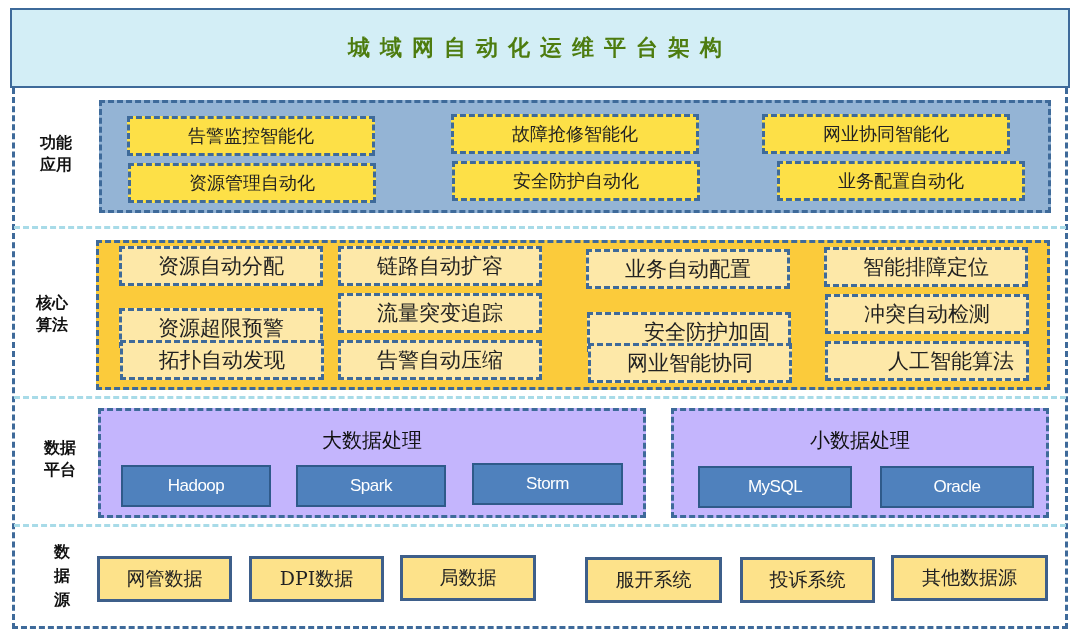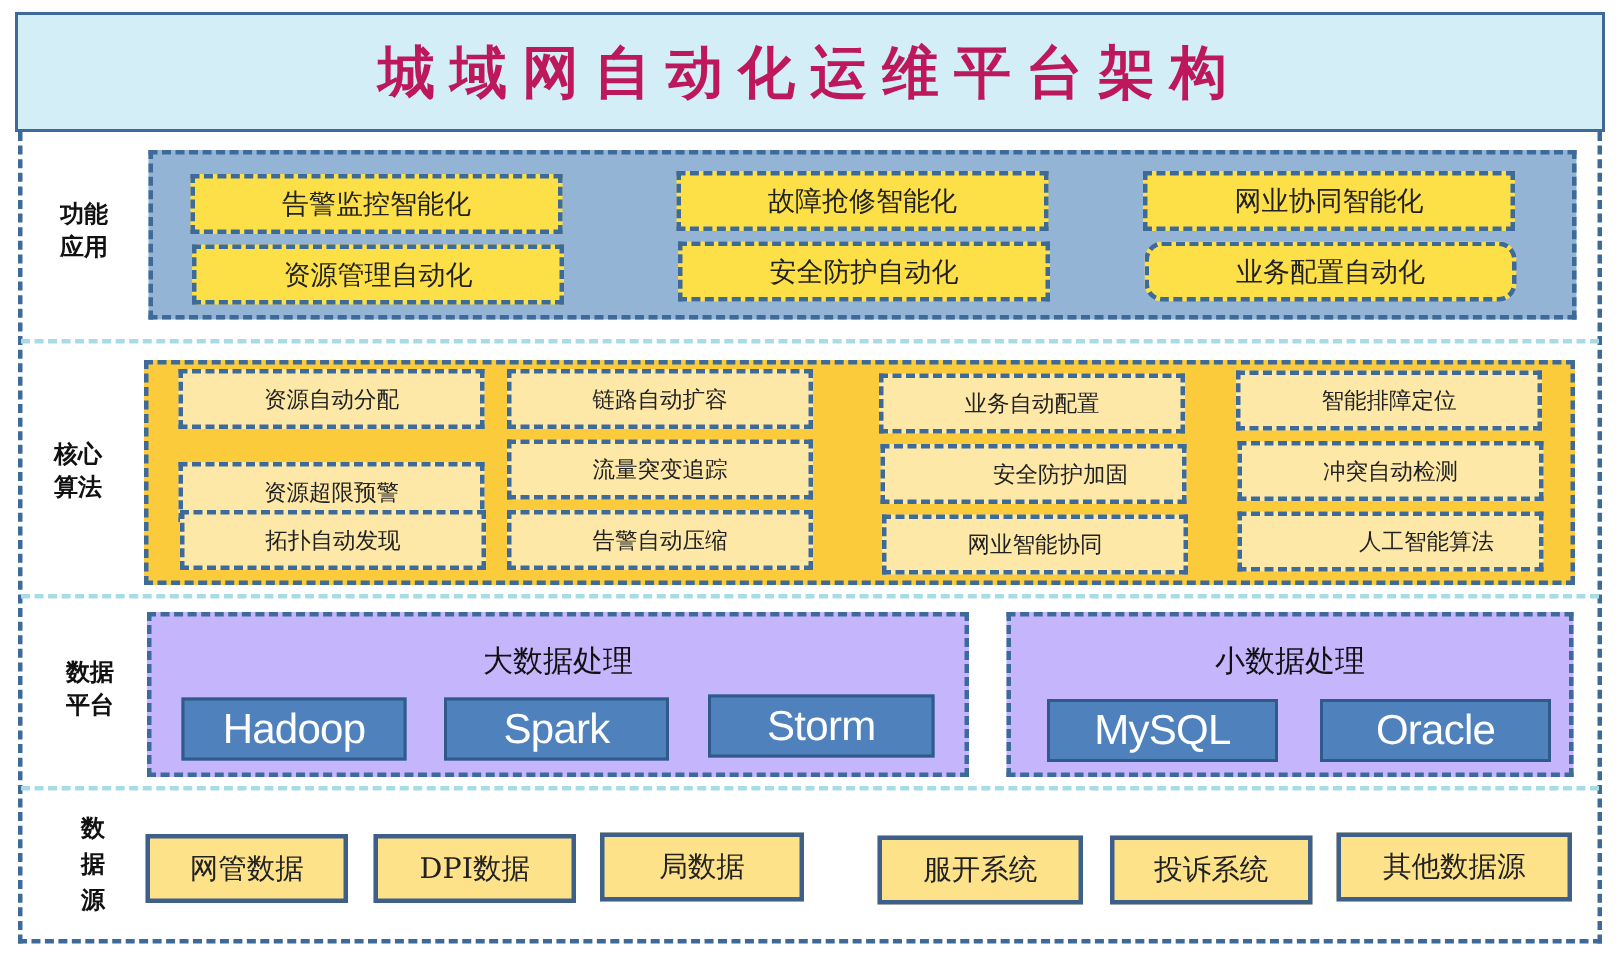--- a/index.html
+++ b/index.html
@@ -4,21 +4,21 @@
   <style>
     html, body { margin: 0; padding: 0; background: #ffffff; }
     body { width: 1080px; height: 639px; position: relative; overflow: hidden;
            font-family: "DejaVu Sans", "Liberation Sans", sans-serif; color: #1a1a1a; }
     .abs { position: absolute; box-sizing: border-box; }
 
     
     #title-box { left: 10px; top: 8px; width: 1060px; height: 80px;
                  background: #d3eef6; border: 2px solid #3e6a9a;
                  display: flex; align-items: center; justify-content: center; }
-    #title-text { font-size: 38px; font-weight: bold; letter-spacing: 10px; color: #be185d; text-align: right; }
+    #title-text { font-size: 22px; font-weight: bold; letter-spacing: 10px; color: #4d7c0f; text-align: right; }
 
     
     #outer-frame { left: 12px; top: 88px; width: 1056px; height: 541px;
                    border-left: 3px dashed #3e6a9a; border-right: 3px dashed #3e6a9a;
                    border-bottom: 3px dashed #3e6a9a; }
 
     .layer-sep { height: 0; border-top: 3px dashed #a8dbe8; }
     .layer-label { font-size: 16px; font-weight: bold; line-height: 22px; text-align: center; color: #111; }
 
     
@@ -28,30 +28,30 @@
                 background: #fde047; border: 3px dashed #3e6a9a;
                 display: flex; align-items: center; justify-content: center;
                 font-size: 18px; color: #222; }
 
     
     #algo-panel { left: 96px; top: 240px; width: 954px; height: 150px;
                   background: #fbcb3b; border: 3px dashed #3e6a9a; }
     .algo-box { position: absolute; box-sizing: border-box; width: 204px; height: 40px;
                 background: #fde8a8; border: 3px dashed #3e6a9a;
                 display: flex; align-items: center; justify-content: center;
-                font-size: 15px; color: #222; }
+                font-size: 21px; color: #222; }
 
     
     .proc-group { border: 3px dashed #3e6a9a; background: #c4b5fd; }
     .proc-title { position: absolute; left: 0; right: 0; text-align: center;
                   font-family: "DejaVu Serif", "Liberation Serif", serif; font-size: 20px; color: #111; }
     .tech-box { position: absolute; box-sizing: border-box; height: 42px;
                 background: #4f81bd; border: 2px solid #2f5a8a;
                 display: flex; align-items: center; justify-content: center;
-                font-family: "Liberation Sans", sans-serif; font-size: 28px; color: #ffffff; letter-spacing: -0.5px; }
+                font-family: "Liberation Sans", sans-serif; font-size: 17px; color: #ffffff; letter-spacing: -0.5px; }
 
     
     .src-box { position: absolute; box-sizing: border-box; height: 46px; top: 556px;
                background: #fde28a; border: 3px solid #3e5f8a;
                display: flex; align-items: center; justify-content: center;
                font-family: "DejaVu Serif", "Liberation Serif", serif; font-size: 19px; color: #222; }
   </style>
 </head>
 <body>
 
@@ -68,35 +68,35 @@
 <div class="abs layer-label" style="left:26px; top:132px; width:60px;">
   <div>功能</div>
   <div>应用</div>
 </div>
 <div id="func-panel" class="abs">
   <div class="func-box" style="left:25px; top:13px;">告警监控智能化</div>
   <div class="func-box" style="left:349px; top:11px;">故障抢修智能化</div>
   <div class="func-box" style="left:660px; top:11px;">网业协同智能化</div>
   <div class="func-box" style="left:26px; top:60px;">资源管理自动化</div>
   <div class="func-box" style="left:350px; top:58px;">安全防护自动化</div>
-  <div class="func-box" style="left:661px; top:58px;border-radius:12px;">业务配置自动化</div>
+  <div class="func-box" style="left:675px; top:58px;">业务配置自动化</div>
 </div>
 
 <div class="abs layer-label" style="left:22px; top:292px; width:60px;">
   <div>核心</div>
   <div>算法</div>
 </div>
 <div id="algo-panel" class="abs">
   <div class="algo-box" style="left:20px; top:3px;">资源自动分配</div>
   <div class="algo-box" style="left:487px; top:6px;">业务自动配置</div>
   <div class="algo-box" style="left:239px; top:3px;">链路自动扩容</div>
   <div class="algo-box" style="left:725px; top:4px;">智能排障定位</div>
   <div class="algo-box" style="left:20px; top:65px;">资源超限预警</div>
   <div class="algo-box" style="left:239px; top:50px;">流量突变追踪</div>
-  <div class="algo-box" style="left:488px; top:53px;padding-left:36px;">安全防护加固</div>
+  <div class="algo-box" style="left:488px; top:69px;padding-left:36px;">安全防护加固</div>
   <div class="algo-box" style="left:726px; top:51px;">冲突自动检测</div>
   <div class="algo-box" style="left:21px; top:97px;">拓扑自动发现</div>
   <div class="algo-box" style="left:239px; top:97px;">告警自动压缩</div>
   <div class="algo-box" style="left:489px; top:100px;">网业智能协同</div>
   <div class="algo-box" style="left:726px; top:98px;padding-left:48px;">人工智能算法</div>
 </div>
 
 <div class="abs layer-label" style="left:30px; top:437px; width:60px;">
   <div>数据</div>
   <div>平台</div>

